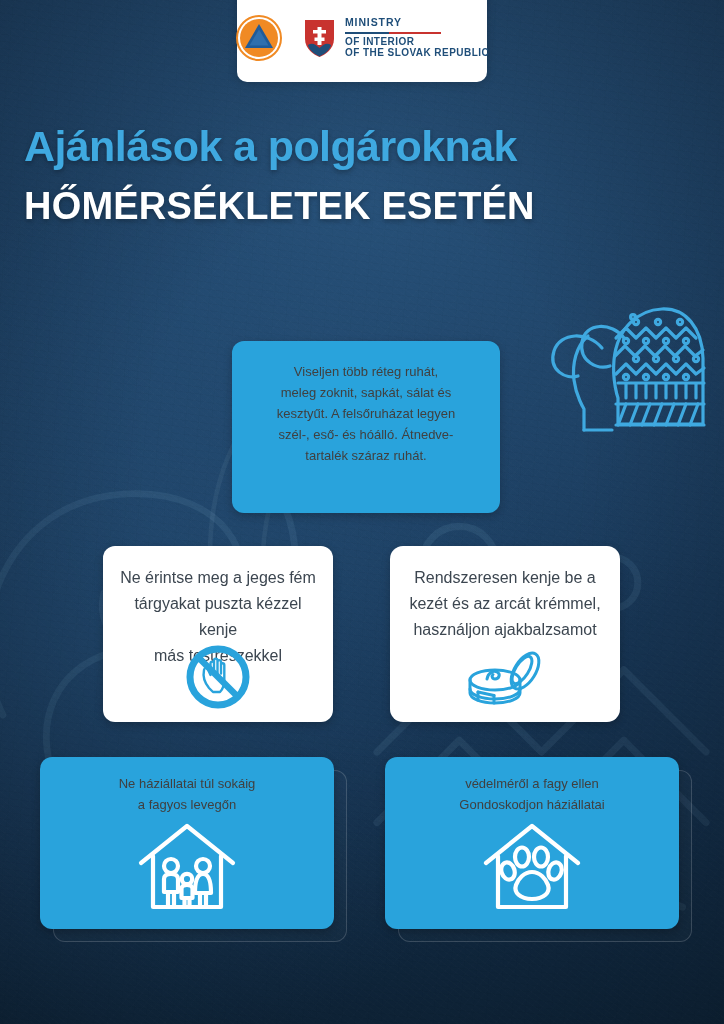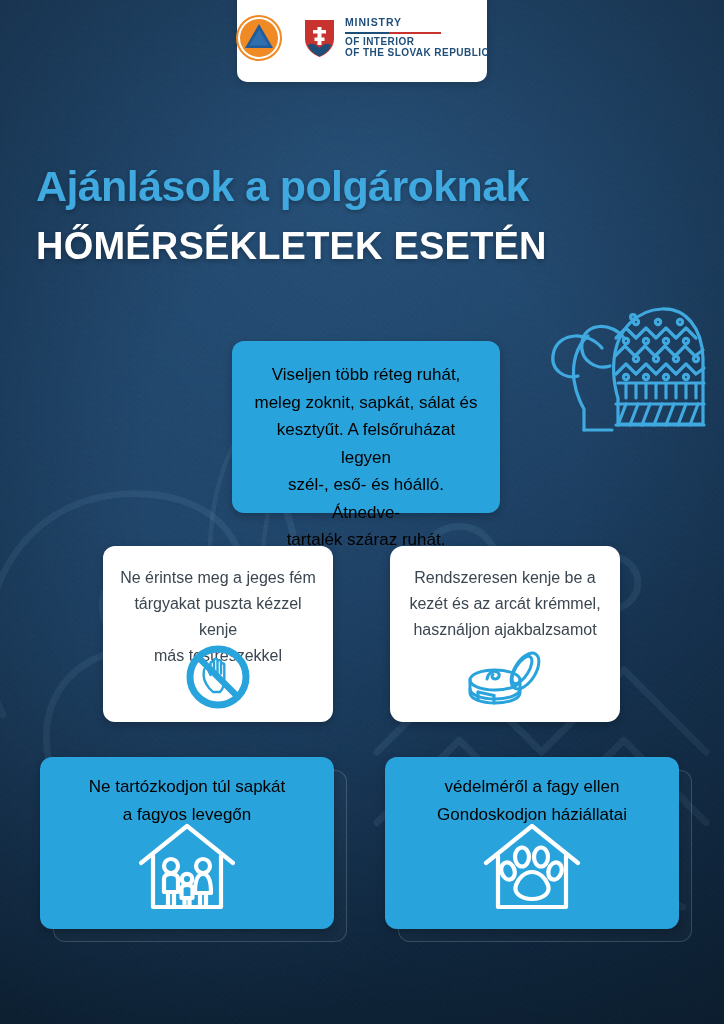--- a/index.html
+++ b/index.html
@@ -99,24 +99,23 @@
     font-size: 10px;
     font-weight: bold;
     letter-spacing: .45px;
     color: #1f4e79;
     white-space: nowrap;
   }
 
   
   .titles {
     position: absolute;
-    left: 36px;
+    left: 24px;
     top: 124px;
     width: 620px;
-    margin-top: 40px;
   }
   .title-accent {
     font-size: 43px;
     font-weight: bold;
     color: #3fa9e0;
     letter-spacing: -0.6px;
     line-height: 1.05;
     text-shadow: 0 2px 5px rgba(0,0,0,0.30);
   }
   .title-main {
@@ -157,22 +156,22 @@
     border-radius: 12px;
     border: 1px solid rgba(255,255,255,0.16);
     background: rgba(255,255,255,0.020);
   }
 
   .card-text {
     text-align: center;
     line-height: 1.62;
   }
   .txt-on-blue {
-    color: #000000;
-    font-size: 17px;
+    color: #404040;
+    font-size: 13px;
   }
   .txt-on-white {
     color: #3c4650;
     font-size: 16px;
   }
 
   
   #card1 { left: 232px; top: 341px; width: 268px; height: 172px; }
   #card1 .card-text { padding: 20px 20px 0 20px; }
 
@@ -359,21 +358,21 @@
 
           <path d="M25 31 C26 25, 31 22, 35 24 C39 26, 37 31, 33 31 C30 31, 29.5 28, 31 26.5"></path>
         </g>
       </svg>
     </div>
   </div>
 
   <div id="ghost4" class="card-ghost"></div>
   <div id="card4" class="card card-blue">
     <div class="card-text txt-on-blue card4-5-text">
-      <div>Ne tartózkodjon túl sapkát</div>
+      <div>Ne háziállatai túl sokáig</div>
       <div>a fagyos levegőn</div>
     </div>
     <div class="card4-5-icon">
       <svg width="104" height="96" viewBox="0 0 104 96">
         <g fill="none" stroke="#ffffff" stroke-width="4.2" stroke-linecap="round" stroke-linejoin="round">
 
           <path d="M6 44 L52 7 L98 44"></path>
 
           <path d="M18 37 L18 88 L86 88 L86 37"></path>
 

